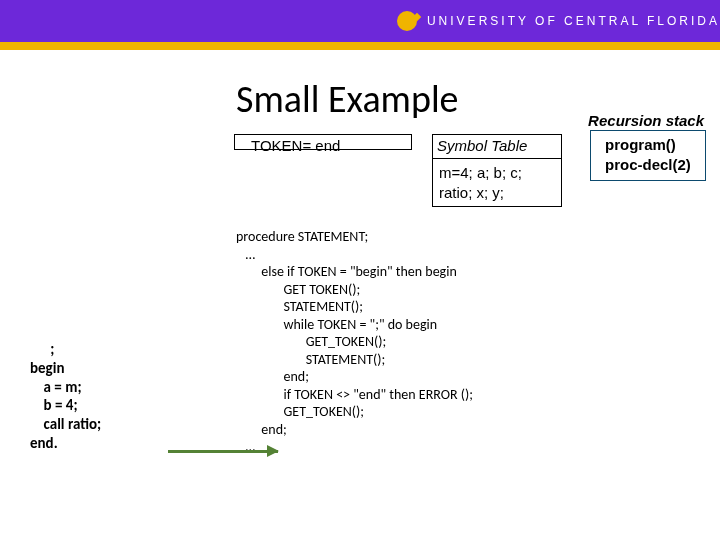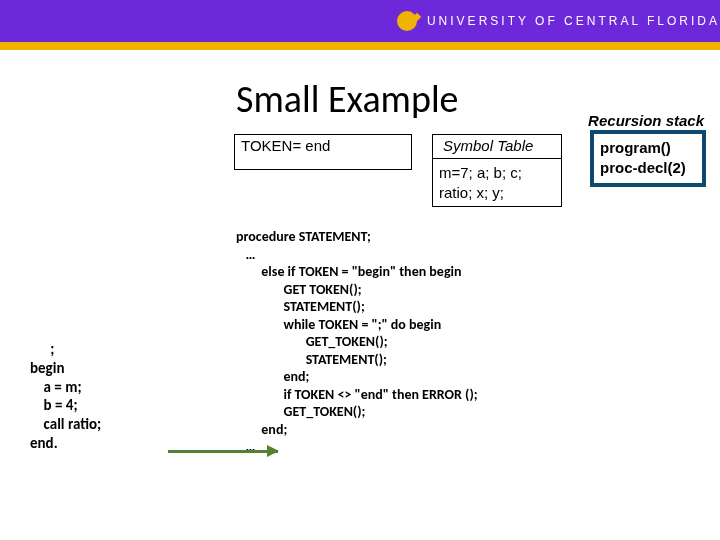--- a/index.html
+++ b/index.html
@@ -69,75 +69,75 @@
     font-style: italic;
     font-weight: bold;
     font-size: 15px;
     margin-top: 18px;
   }
   .token-box {
     position: absolute;
     left: 234px;
     top: 84px;
     width: 178px;
-    height: 36px;
+    height: 16px;
     border: 1px solid #000;
-    padding: 2px 6px;
+    padding: 2px 16px;
     font-size: 15px;
   }
   .sym-header {
     position: absolute;
     left: 432px;
     top: 84px;
     width: 130px;
     border: 1px solid #000;
     border-bottom: none;
-    padding: 2px 10px;
+    padding: 2px 4px;
     font-style: italic;
     font-size: 15px;
     height: 24px;
   }
   .sym-body {
     position: absolute;
     left: 432px;
     top: 108px;
     width: 130px;
     border: 1px solid #000;
     padding: 4px 6px;
     font-size: 15px;
     line-height: 1.3;
   }
   .stack-box {
     position: absolute;
     right: 14px;
     top: 80px;
     width: 116px;
-    border: 4px solid #0c4a6e;
-    padding: 4px 6px;
+    border: 1px solid #0c4a6e;
+    padding: 4px 14px;
     font-size: 15px;
     font-weight: bold;
     line-height: 1.35;
   }
   .snippet {
     position: absolute;
     left: 30px;
     top: 290px;
     font-family: Calibri, Arial, sans-serif;
     font-size: 15px;
     font-weight: bold;
     white-space: pre;
     line-height: 1.25;
   }
   .codeblock {
     position: absolute;
     left: 236px;
     top: 178px;
     font-family: Calibri, Arial, sans-serif;
     font-size: 14px;
-    font-weight: bold;
+    font-weight: normal;
     white-space: pre;
     line-height: 1.25;
   }
   .arrow {
     position: absolute;
     left: 168px;
     top: 400px;
   }
   .arrow-line {
     width: 110px;
@@ -166,21 +166,21 @@
 
 <div class="content">
 
   <div class="title">Small Example</div>
 
   <div class="stack-title">Recursion stack</div>
 
   <div class="token-box">TOKEN= end</div>
 
   <div class="sym-header">Symbol Table</div>
-  <div class="sym-body">m=7; a; b; c; ratio; x; y;</div>
+  <div class="sym-body">m=4; a; b; c; ratio; x; y;</div>
 
   <div class="stack-box">
     <div>program()</div>
     <div>proc-decl(2)</div>
   </div>
 
   <div class="snippet">      ;
 begin
     a = m;
     b = 4;

